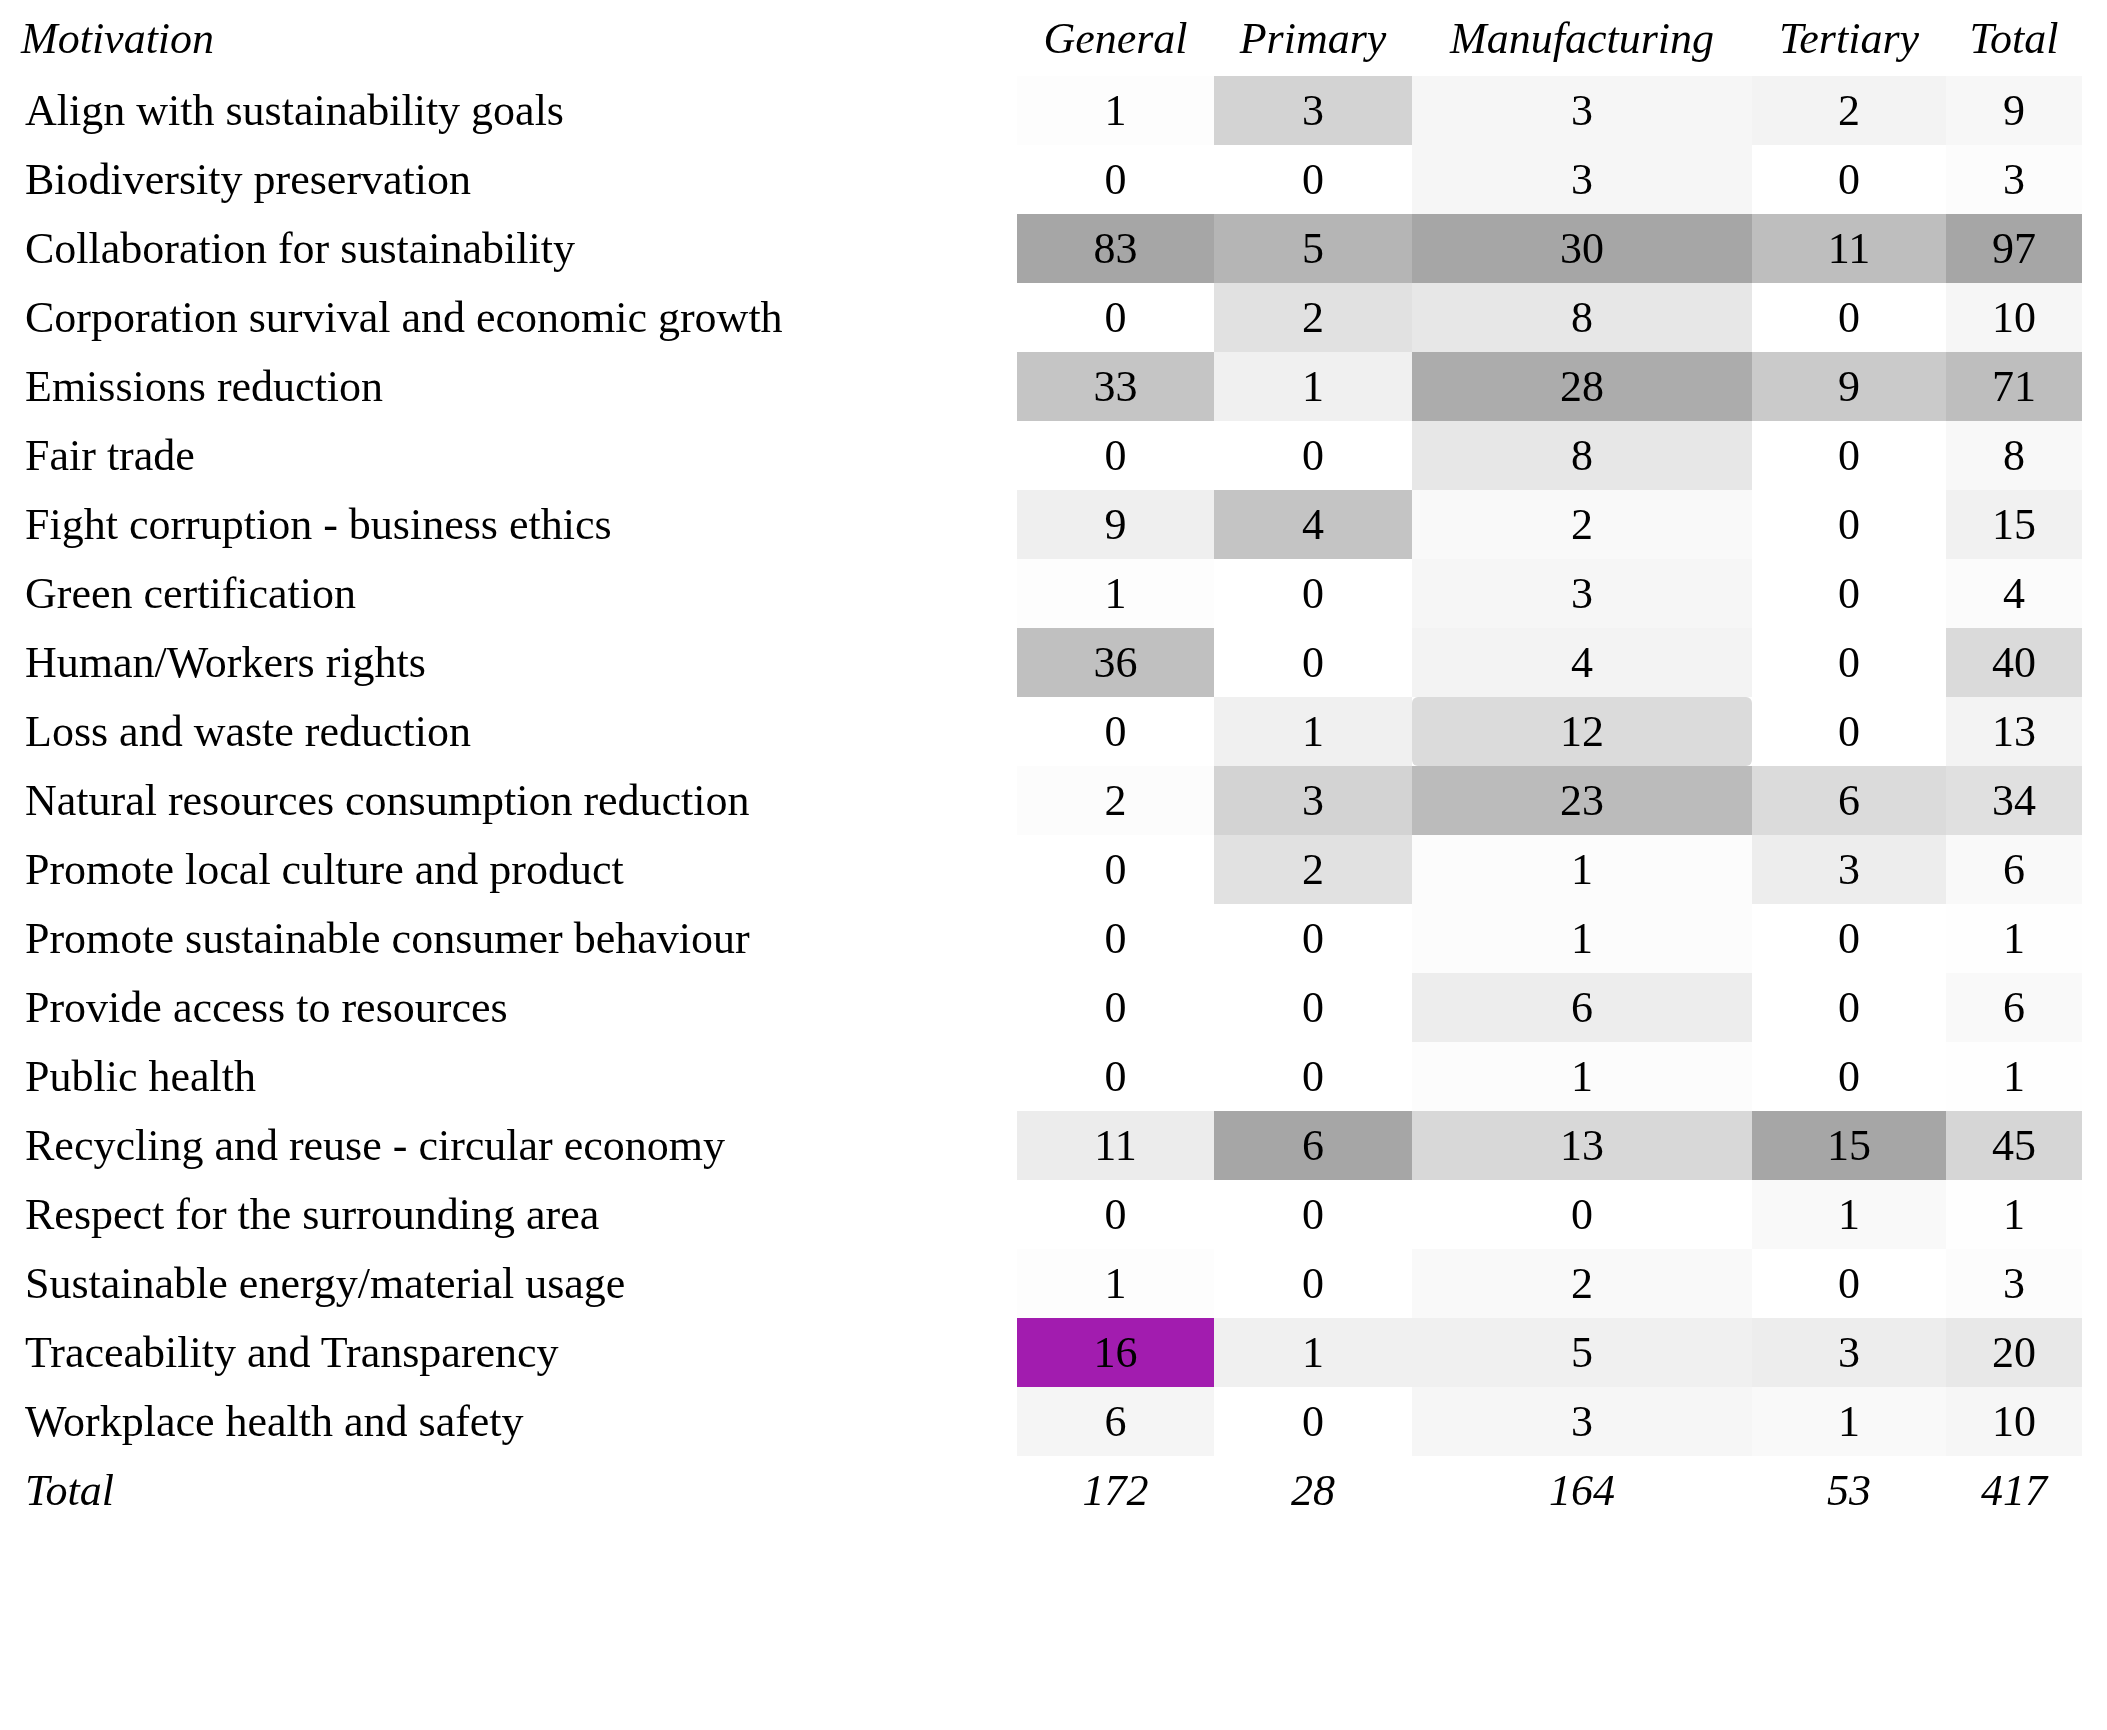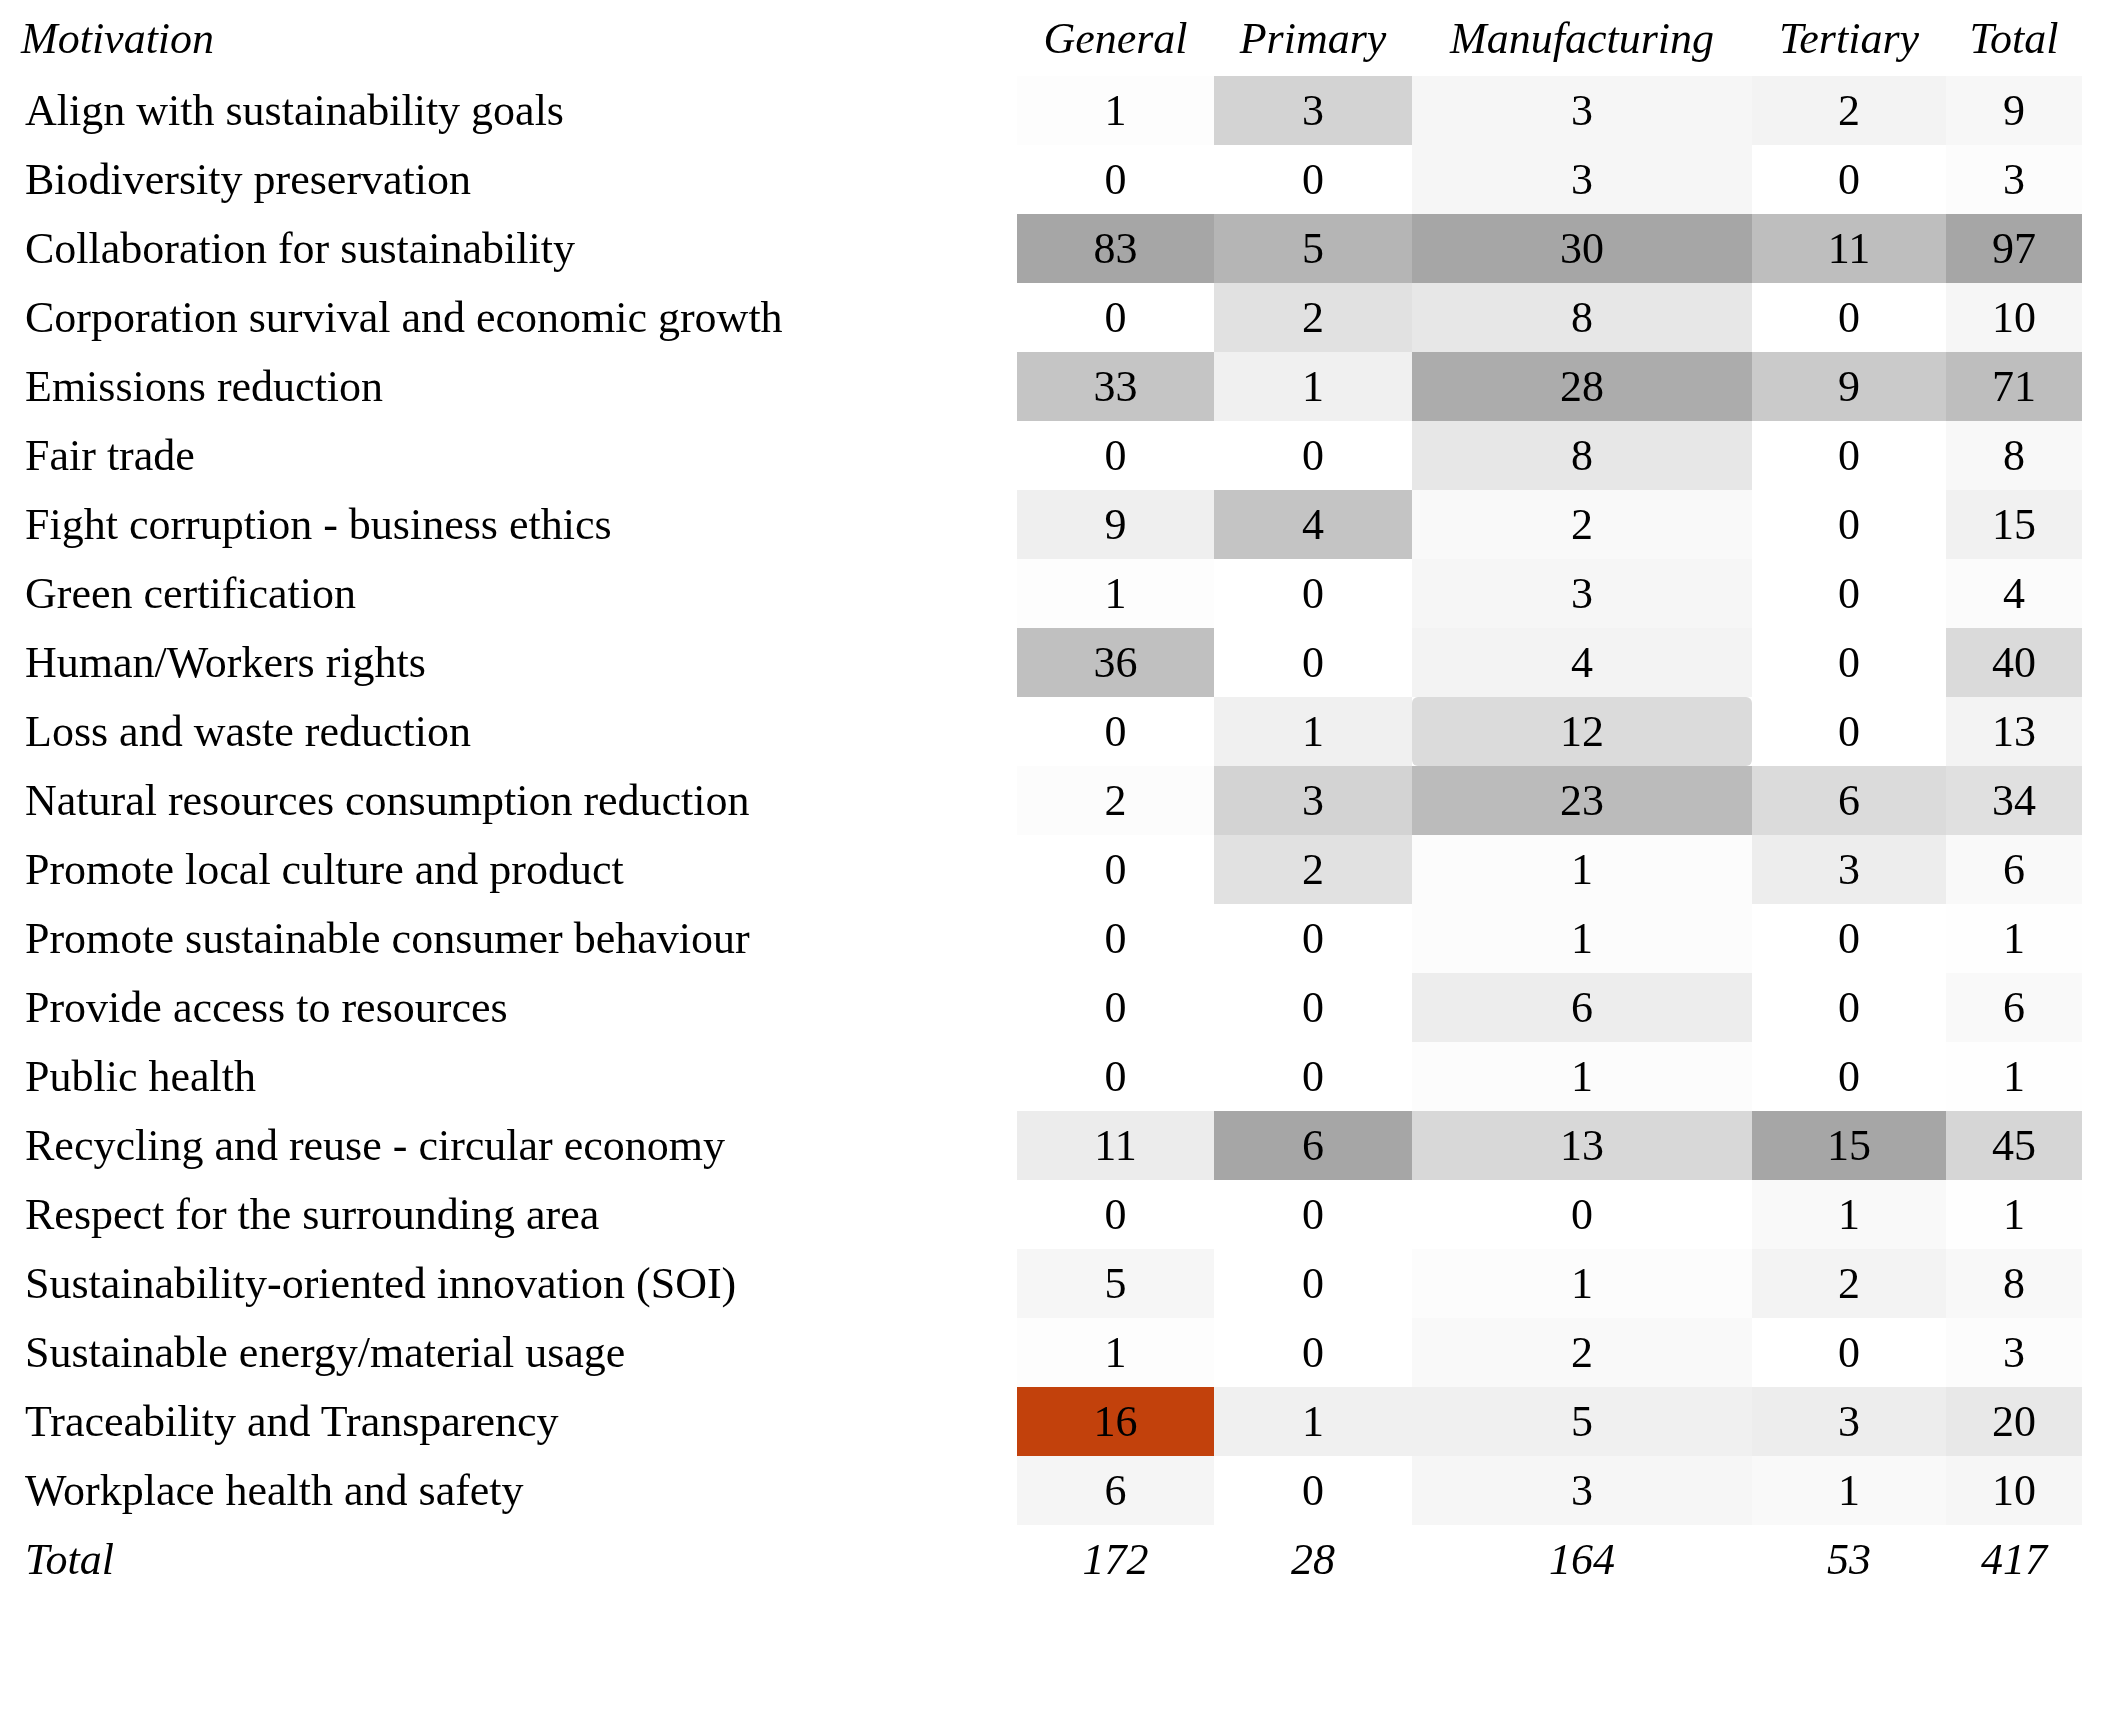--- a/index.html
+++ b/index.html
@@ -206,38 +206,30 @@
       </tr>
       <tr>
         <td class="label-col">Respect for the surrounding area</td>
         <td style="background: rgb(255, 255, 255);">0</td>
         <td style="background: rgb(255, 255, 255);">0</td>
         <td style="background: rgb(255, 255, 255);">0</td>
         <td style="background: rgb(249, 249, 249);">1</td>
         <td style="background: rgb(254, 254, 254);">1</td>
       </tr>
       <tr>
-        <td class="label-col">Sustainability-oriented innovation (SOI)</td>
-        <td style="background: rgb(246, 246, 246);">5</td>
-        <td style="background: rgb(255, 255, 255);">0</td>
-        <td style="background: rgb(252, 252, 252);">1</td>
-        <td style="background: rgb(243, 243, 243);">2</td>
-        <td style="background: rgb(248, 248, 248);">8</td>
-      </tr>
-      <tr>
         <td class="label-col">Sustainable energy/material usage</td>
         <td style="background: rgb(253, 253, 253);">1</td>
         <td style="background: rgb(255, 255, 255);">0</td>
         <td style="background: rgb(249, 249, 249);">2</td>
         <td style="background: rgb(255, 255, 255);">0</td>
         <td style="background: rgb(252, 252, 252);">3</td>
       </tr>
       <tr>
         <td class="label-col">Traceability and Transparency</td>
-        <td style="background: #c2410c;">16</td>
+        <td style="background: #a21caf;">16</td>
         <td style="background: rgb(240, 240, 240);">1</td>
         <td style="background: rgb(240, 240, 240);">5</td>
         <td style="background: rgb(237, 237, 237);">3</td>
         <td style="background: rgb(232, 232, 232);">20</td>
       </tr>
       <tr>
         <td class="label-col">Workplace health and safety</td>
         <td style="background: rgb(245, 245, 245);">6</td>
         <td style="background: rgb(255, 255, 255);">0</td>
         <td style="background: rgb(246, 246, 246);">3</td>

